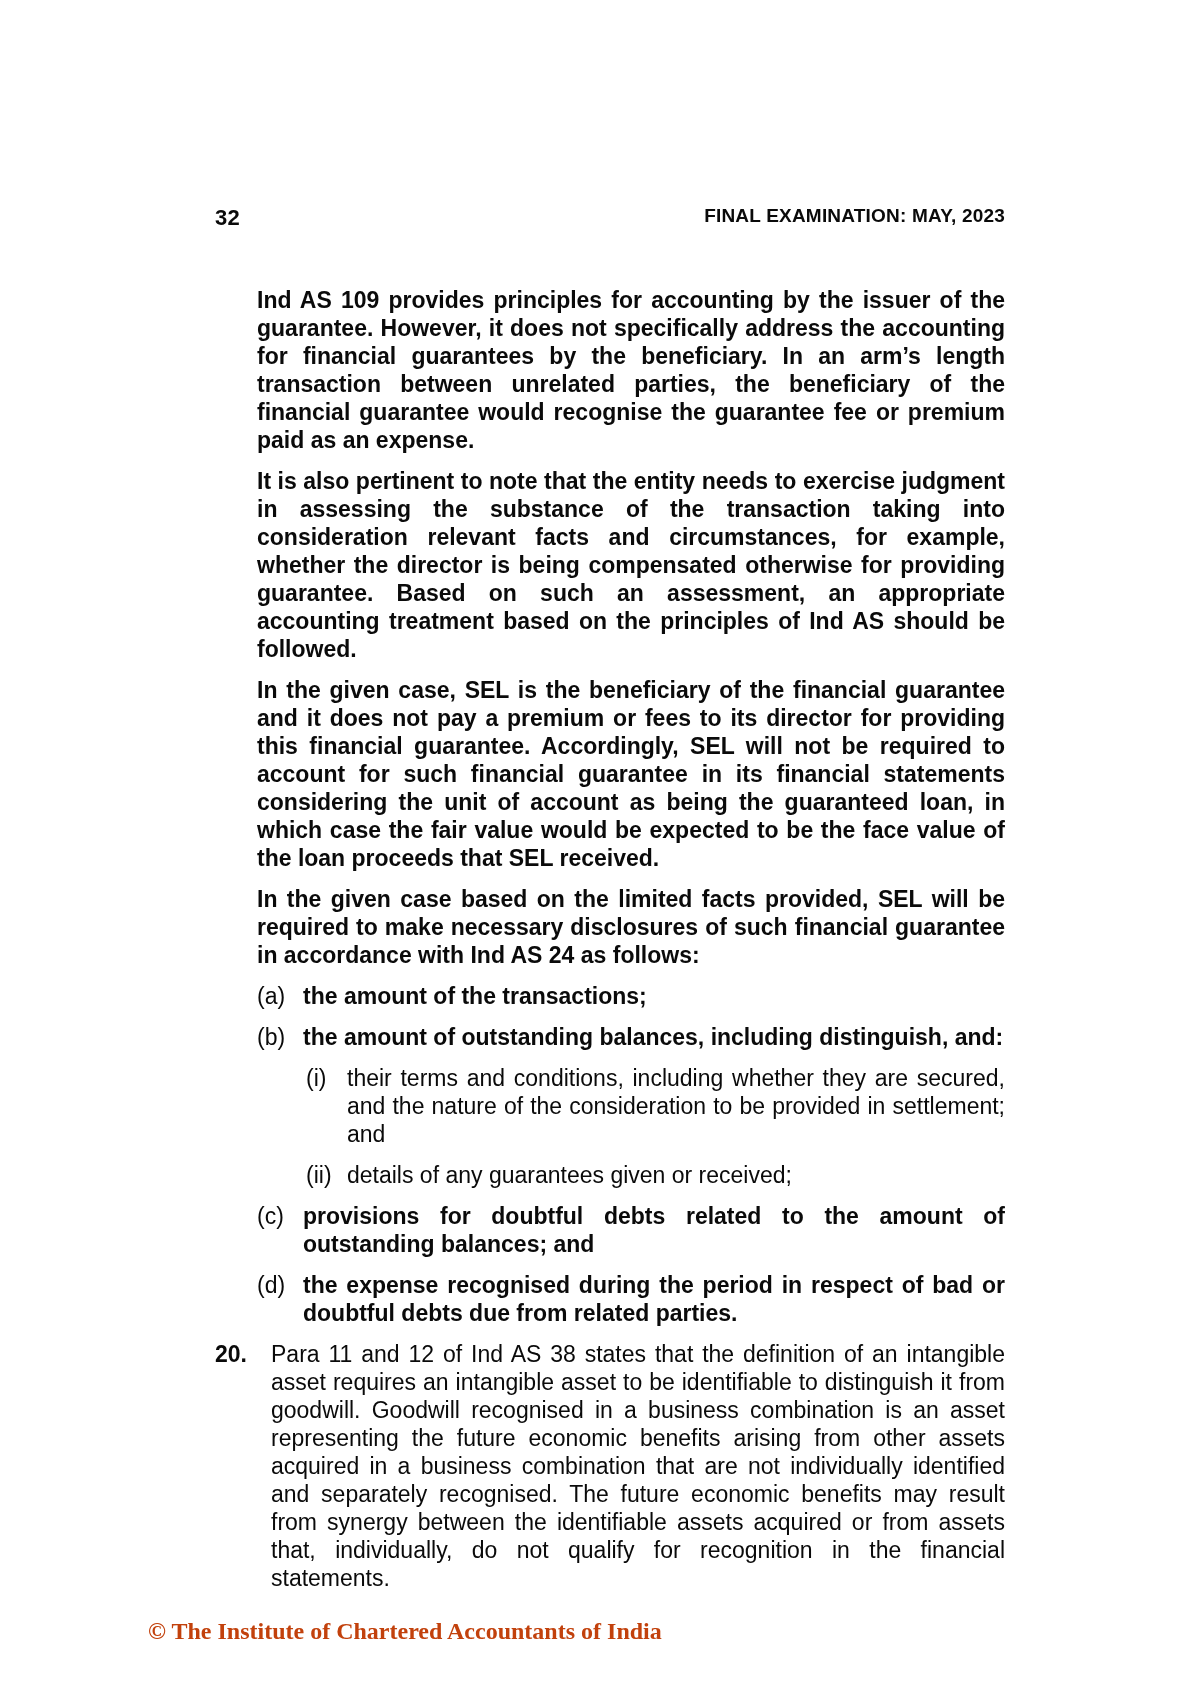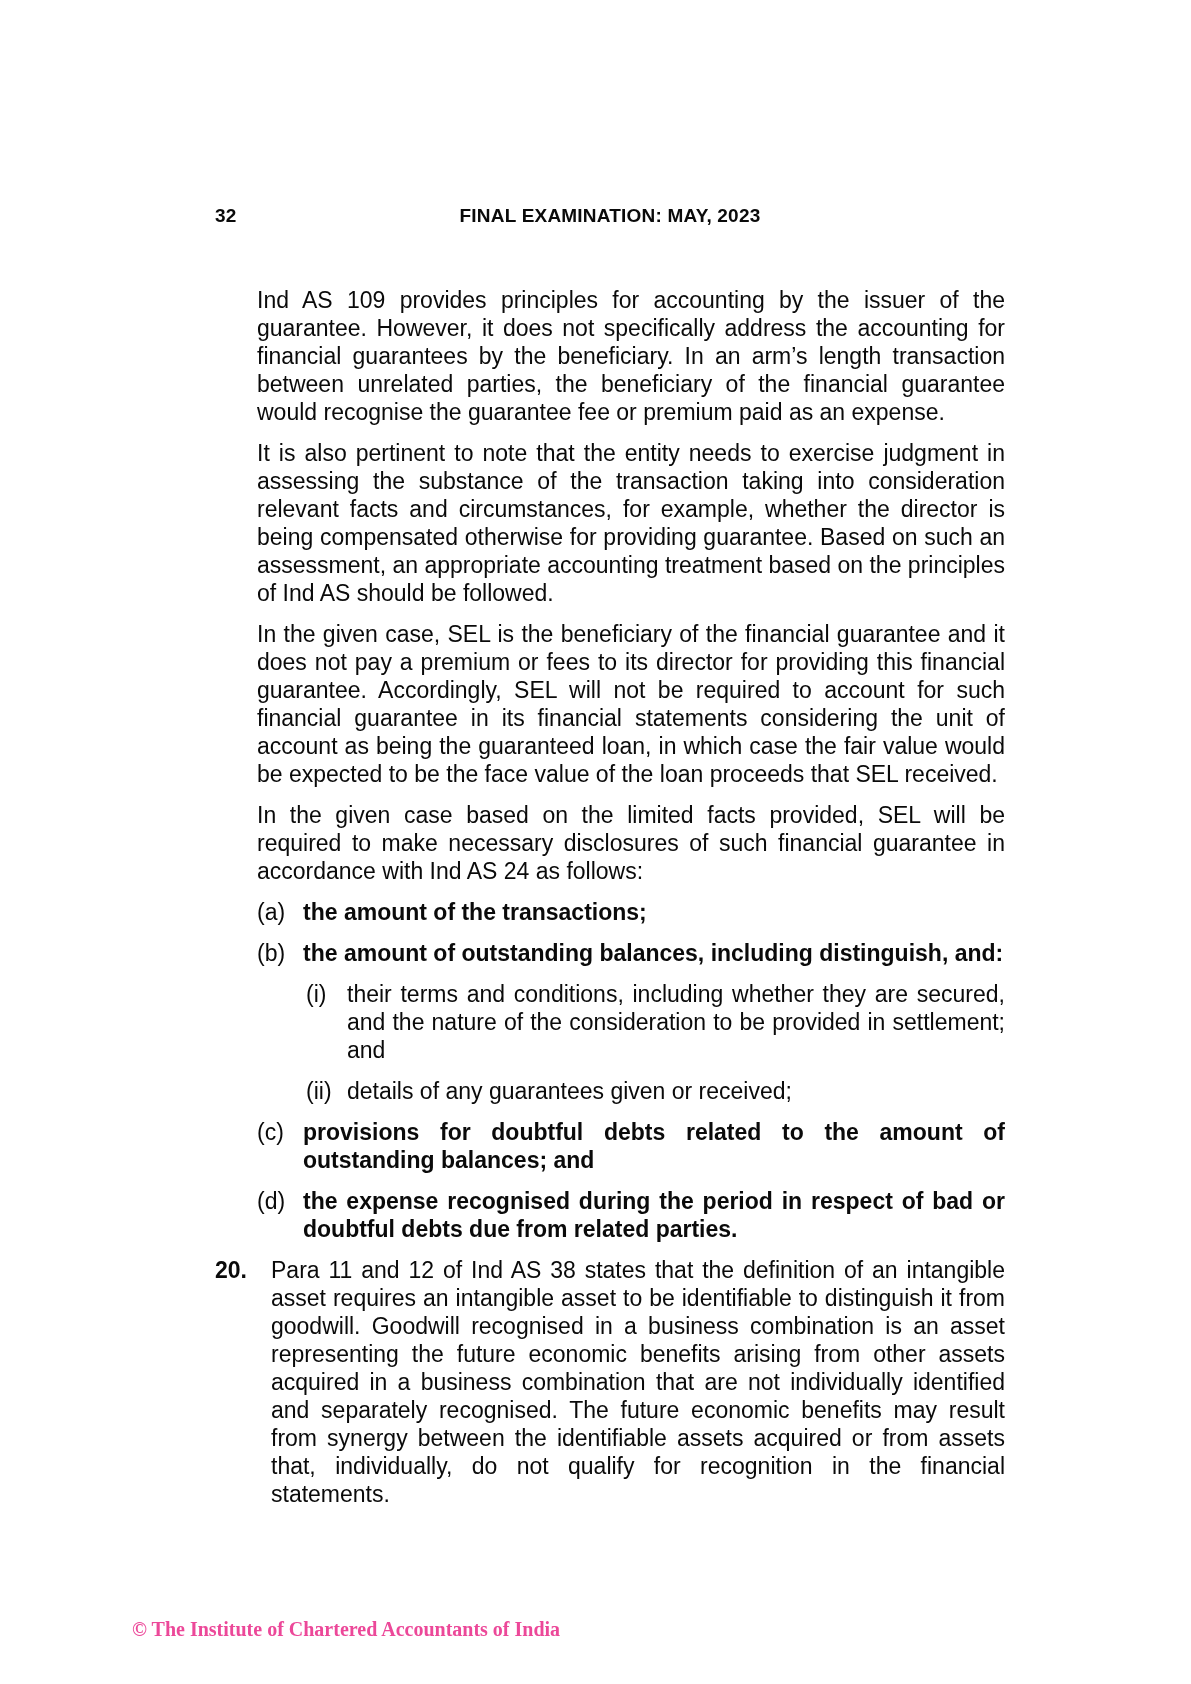--- a/index.html
+++ b/index.html
@@ -21,44 +21,45 @@
     position: absolute;
     top: 205px;
     left: 215px;
     width: 790px;
     height: 26px;
   }
   .page-num {
     position: absolute;
     left: 0;
     top: 0;
-    font-size: 19px;
+    font-size: 22px;
     font-weight: bold;
     letter-spacing: 0.2px;
     text-align: center;
   }
   .running-title {
     display: block;
-    text-align: center;
+    text-align: right;
     font-size: 19px;
     font-weight: bold;
     letter-spacing: 0.2px;
   }
   
   .content {
     position: absolute;
     top: 286px;
     left: 215px;
     width: 790px;
     font-size: 23px;
     line-height: 28px;
   }
   .para {
     margin: 0 0 13px 42px;
     text-align: justify;
+    font-weight: bold;
   }
   .li {
     display: flex;
     margin: 0 0 13px 42px;
   }
   .li-label {
     flex: 0 0 46px;
   }
   .li-text {
     flex: 1;
@@ -85,26 +86,26 @@
     font-weight: bold;
   }
   .num-text {
     flex: 1;
     text-align: justify;
     margin-left: 14px;
   }
   
   .footer {
     position: absolute;
-    left: 132px;
+    left: 148px;
     top: 1618px;
     font-family: "Liberation Serif", serif;
     font-weight: bold;
-    font-size: 20px;
-    color: #ec4899;
+    font-size: 24px;
+    color: #c2410c;
   }
 </style>
 </head>
 <body>
 
 <div class="page">
 
   <div class="header">
     <span class="page-num">32</span>
     <span class="running-title">FINAL EXAMINATION: MAY, 2023</span>

